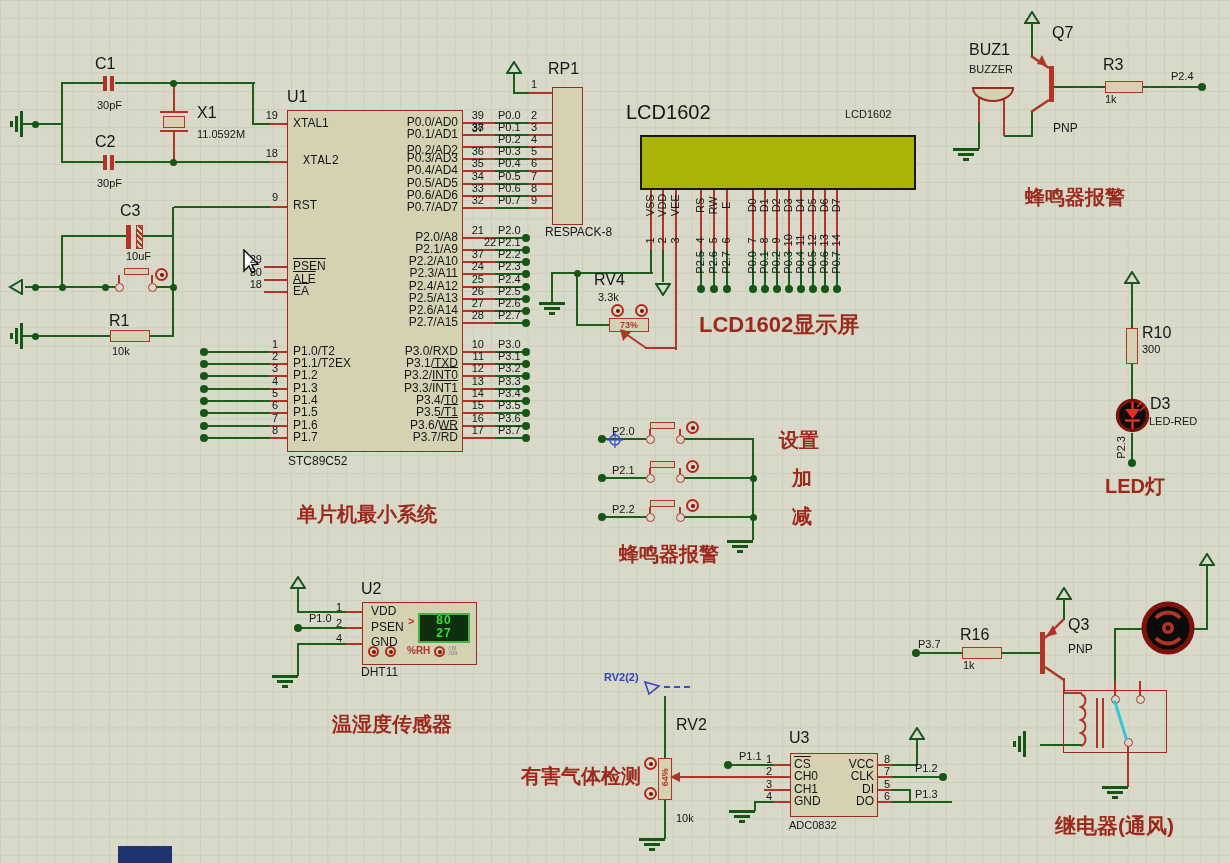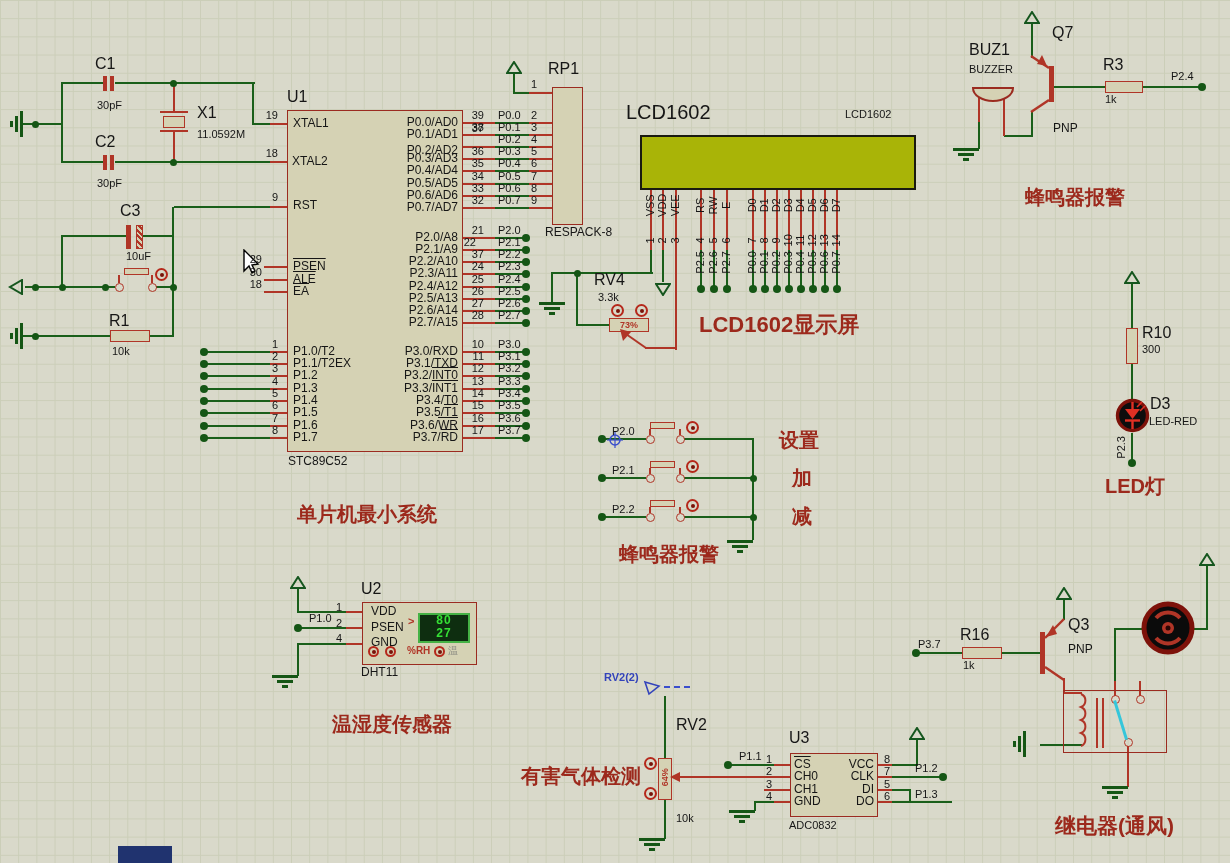--- a/index.html
+++ b/index.html
@@ -118,21 +118,21 @@
     <div class="res" style="left: 110px; top: 330px; width: 40px; height: 12px;"></div>
     <div class="t ref" style="left: 109px; top: 312px;">R1</div>
     <div class="t " style="left: 112px; top: 345px;">10k</div>
     <div class="comp" style="left: 287px; top: 110px; width: 176px; height: 342px;"></div>
     <div class="t ref" style="left: 287px; top: 88px;">U1</div>
     <div class="t s12" style="left: 288px; top: 455px;">STC89C52</div>
     <div class="t b20" style="left: 297px; top: 503px;">单片机最小系统</div>
     <div class="t tr" style="left: 256px; top: 109px; width: 22px;">19</div>
     <div class="t s12" style="left: 293px; top: 117px;">XTAL1</div>
     <div class="t tr" style="left: 256px; top: 147px; width: 22px;">18</div>
-    <div class="t s12" style="left: 292px; top: 155px;">XTAL2</div>
+    <div class="t s12" style="left: 303px; top: 155px; font-family: Liberation Mono, monospace;">XTAL2</div>
     <div class="t tr" style="left: 256px; top: 191px; width: 22px;">9</div>
     <div class="t s12" style="left: 293px; top: 199px;">RST</div>
     <div class="w wr" style="left: 264px; top: 266px; width: 24px; height: 2px;"></div>
     <div class="t tr" style="left: 240px; top: 253px; width: 22px;">29</div>
     <div class="t s12 ov" style="left: 293px; top: 260px;">PSEN</div>
     <div class="w wr" style="left: 264px; top: 279px; width: 24px; height: 2px;"></div>
     <div class="t tr" style="left: 240px; top: 266px; width: 22px;">30</div>
     <div class="t s12 ov" style="left: 293px; top: 273px;">ALE</div>
     <div class="w wr" style="left: 264px; top: 291px; width: 24px; height: 2px;"></div>
     <div class="t tr" style="left: 240px; top: 278px; width: 22px;">18</div>
@@ -235,21 +235,21 @@
     <div class="t s12 tr" style="left: 338px; top: 201px; width: 120px;">P0.7/AD7</div>
     <div class="w wr" style="left: 463px; top: 237px; width: 34px; height: 2px;"></div>
     <div class="w" style="left: 495px; top: 237px; width: 30px; height: 2px;"></div>
     <div class="dotc" style="left: 522px; top: 234px; width: 8px; height: 8px;"></div>
     <div class="t tr" style="left: 462px; top: 224px; width: 22px;">21</div>
     <div class="t " style="left: 498px; top: 224px;">P2.0</div>
     <div class="t s12 tr" style="left: 338px; top: 231px; width: 120px;">P2.0/A8</div>
     <div class="w wr" style="left: 463px; top: 249px; width: 34px; height: 2px;"></div>
     <div class="w" style="left: 495px; top: 249px; width: 30px; height: 2px;"></div>
     <div class="dotc" style="left: 522px; top: 246px; width: 8px; height: 8px;"></div>
-    <div class="t tr" style="left: 454px; top: 236px; width: 22px;">22</div>
+    <div class="t tr" style="left: 479px; top: 236px; width: 22px; text-align: center;">22</div>
     <div class="t " style="left: 498px; top: 236px;">P2.1</div>
     <div class="t s12 tr" style="left: 338px; top: 243px; width: 120px;">P2.1/A9</div>
     <div class="w wr" style="left: 463px; top: 261px; width: 34px; height: 2px;"></div>
     <div class="w" style="left: 495px; top: 261px; width: 30px; height: 2px;"></div>
     <div class="dotc" style="left: 522px; top: 258px; width: 8px; height: 8px;"></div>
     <div class="t tr" style="left: 462px; top: 248px; width: 22px;">37</div>
     <div class="t " style="left: 498px; top: 248px;">P2.2</div>
     <div class="t s12 tr" style="left: 338px; top: 255px; width: 120px;">P2.2/A10</div>
     <div class="w wr" style="left: 463px; top: 273px; width: 34px; height: 2px;"></div>
     <div class="w" style="left: 495px; top: 273px; width: 30px; height: 2px;"></div>

